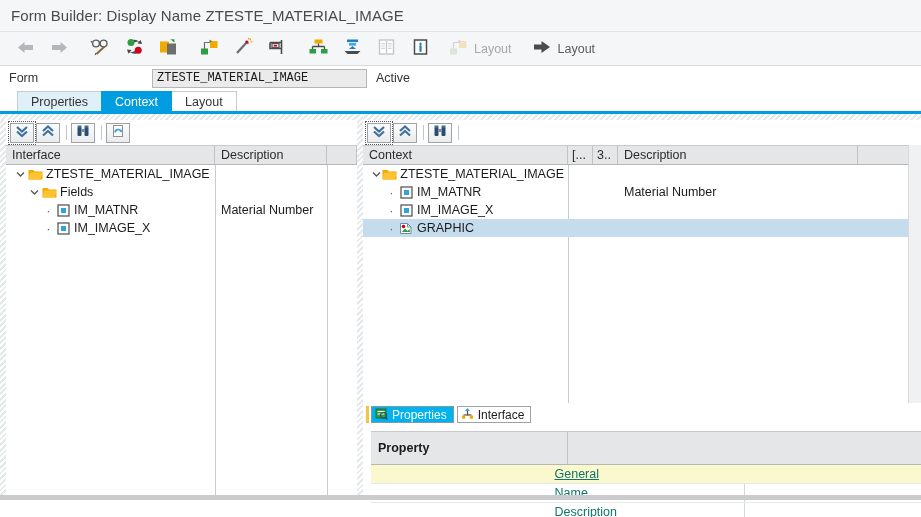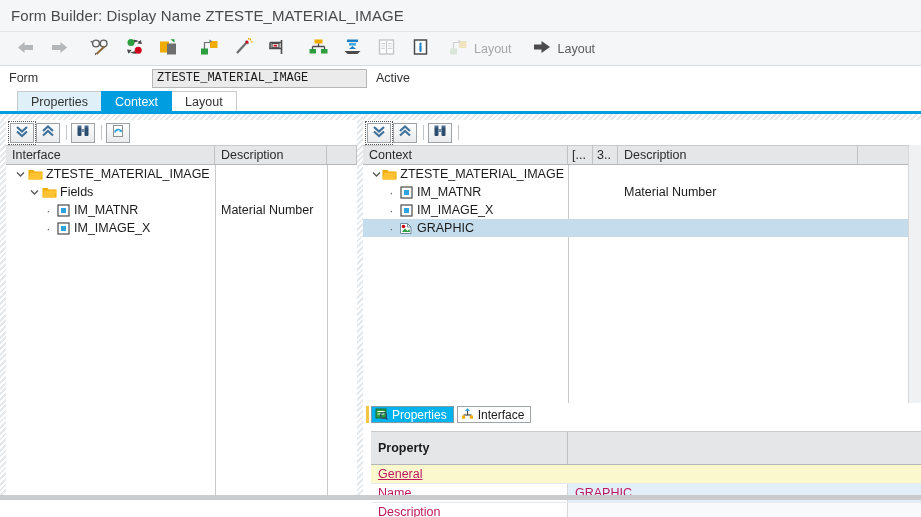--- a/index.html
+++ b/index.html
@@ -321,22 +321,23 @@
     height: 100%;
     display: flex; align-items: center;
     padding-left: 7px;
     border-right: 1px solid #c0c2c4;
   }
   .pgrow {
     height: 19px;
     display: flex;
     align-items: center;
     font-size: 12.5px;
-    color: #be185d;
+    color: #0f766e;
     border-bottom: 1px solid #e7e9eb;
+    flex-direction: column;
   }
   .pgrow .c-prop {
     width: 197px;
     height: 100%;
     display: flex; align-items: center;
     padding-left: 7px;
     border-right: 1px solid #d4d6d8;
     white-space: nowrap;
     overflow: hidden;
   }

